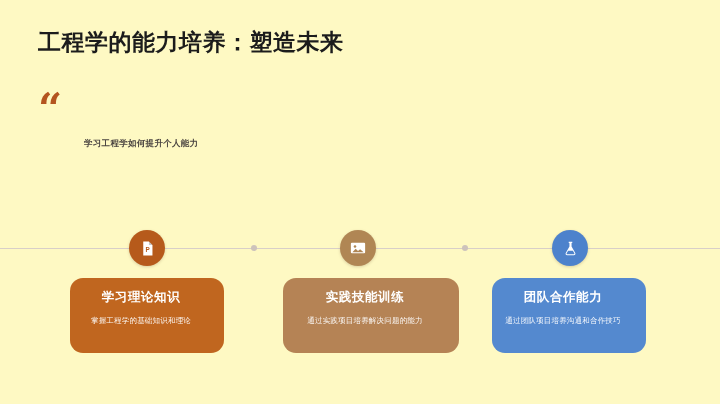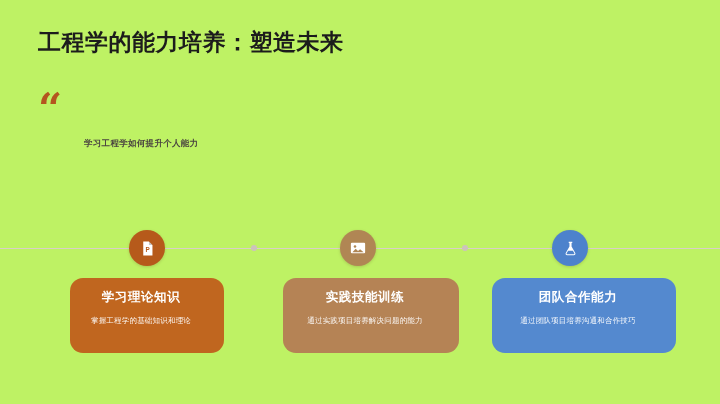--- a/index.html
+++ b/index.html
@@ -126,21 +126,21 @@
     font-size: 7.5px;
     line-height: 1.55;
     letter-spacing: 0.2px;
     color: rgba(255,255,255,0.94);
     padding: 0 6px;
   }
 </style>
 </head>
 <body style="background: rgb(245, 236, 230);">
 
-<div class="slide" style="background: #bef264;">
+<div class="slide" style="background: #fef9c3;">
 
   <div class="slide-title">工程学的能力培养：塑造未来</div>
 
   <div class="quote-block">
     <div class="quote-row">
       <span class="quote-mark" style="color: rgb(180, 85, 31);">“</span>
     </div>
     <div class="quote-sub">学习工程学如何提升个人能力</div>
   </div>
 
@@ -180,19 +180,19 @@
     </div>
   <div id="cards-layer">
       <div class="card" style="left: 70px; width: 154px; background: rgb(192, 102, 31);">
         <div class="card-title">学习理论知识</div>
         <div class="card-desc">掌握工程学的基础知识和理论</div>
       </div>
       <div class="card" style="left: 283px; width: 176px; background: rgb(181, 131, 85);">
         <div class="card-title">实践技能训练</div>
         <div class="card-desc">通过实践项目培养解决问题的能力</div>
       </div>
-      <div class="card" style="left: 492px; width: 184px; background: rgb(84, 137, 207);">
+      <div class="card" style="left: 492px; width: 154px; background: rgb(84, 137, 207);">
         <div class="card-title">团队合作能力</div>
         <div class="card-desc">通过团队项目培养沟通和合作技巧</div>
       </div>
     </div>
 
 </div>
 
 </body></html>

